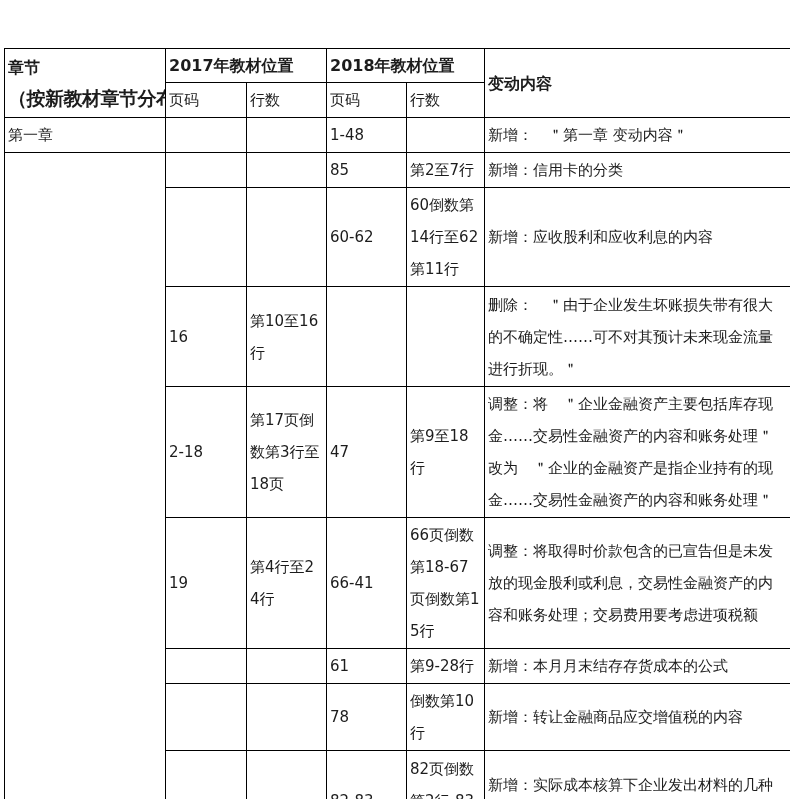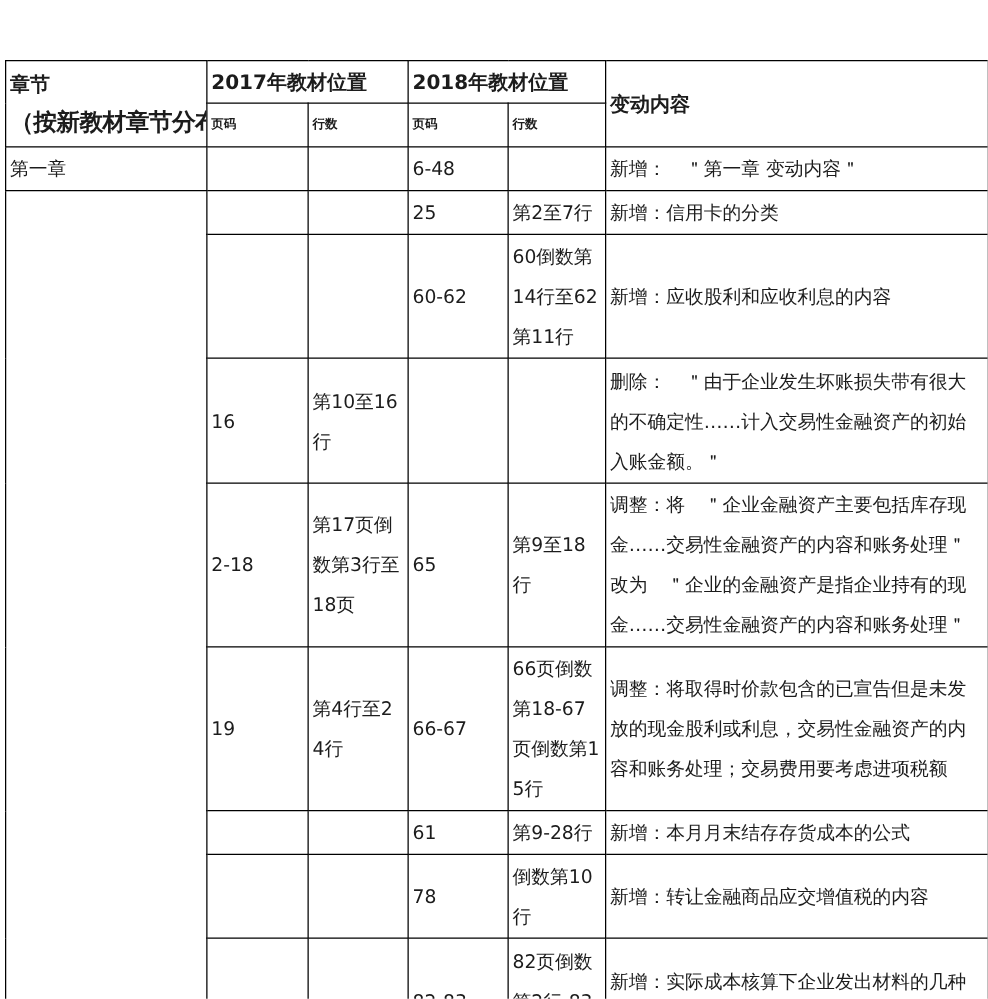--- a/index.html
+++ b/index.html
@@ -32,22 +32,22 @@
     padding: 1px 3px;
     word-break: break-all;
     overflow: hidden;
   }
   td.hdr {
     font-weight: bold;
     font-size: 16px;
     line-height: 31px;
   }
   td.subhdr {
-    font-weight: bold;
-    font-size: 10px;
+    font-weight: normal;
+    font-size: 15px;
   }
   .chapter-sub {
     font-size: 19px;
     white-space: nowrap;
     letter-spacing: -0.5px;
   }
 </style>
 </head>
 <body>
 
@@ -76,62 +76,62 @@
         <td class="subhdr">页码</td>
         <td class="subhdr">行数</td>
         <td class="subhdr">页码</td>
         <td class="subhdr">行数</td>
       </tr>
 
       <tr style="height:32px">
         <td>第一章</td>
         <td></td>
         <td></td>
-        <td>6-48</td>
+        <td>1-48</td>
         <td></td>
         <td>新增：　＂第一章 变动内容＂</td>
       </tr>
 
       <tr style="height:35px">
         <td rowspan="9"></td>
         <td></td>
         <td></td>
-        <td>25</td>
+        <td>85</td>
         <td>第2至7行</td>
         <td>新增：信用卡的分类</td>
       </tr>
 
       <tr style="height:96px">
         <td></td>
         <td></td>
         <td>60-62</td>
         <td>60倒数第14行至62第11行</td>
         <td>新增：应收股利和应收利息的内容</td>
       </tr>
 
       <tr style="height:100px">
         <td>16</td>
         <td>第10至16行</td>
         <td></td>
         <td></td>
-        <td>删除：　＂由于企业发生坏账损失带有很大的不确定性……计入交易性金融资产的初始入账金额。＂</td>
+        <td>删除：　＂由于企业发生坏账损失带有很大的不确定性……可不对其预计未来现金流量进行折现。＂</td>
       </tr>
 
       <tr style="height:130px">
         <td>2-18</td>
         <td>第17页倒数第3行至18页</td>
-        <td>65</td>
+        <td>47</td>
         <td>第9至18行</td>
         <td>调整：将　＂企业金融资产主要包括库存现金……交易性金融资产的内容和账务处理＂改为　＂企业的金融资产是指企业持有的现金……交易性金融资产的内容和账务处理＂</td>
       </tr>
 
       <tr style="height:128px">
         <td>19</td>
         <td>第4行至24行</td>
-        <td>66-67</td>
+        <td>66-41</td>
         <td>66页倒数第18-67页倒数第15行</td>
         <td>调整：将取得时价款包含的已宣告但是未发放的现金股利或利息，交易性金融资产的内容和账务处理；交易费用要考虑进项税额</td>
       </tr>
 
       <tr style="height:31px">
         <td></td>
         <td></td>
         <td>61</td>
         <td>第9-28行</td>
         <td>新增：本月月末结存存货成本的公式</td>

